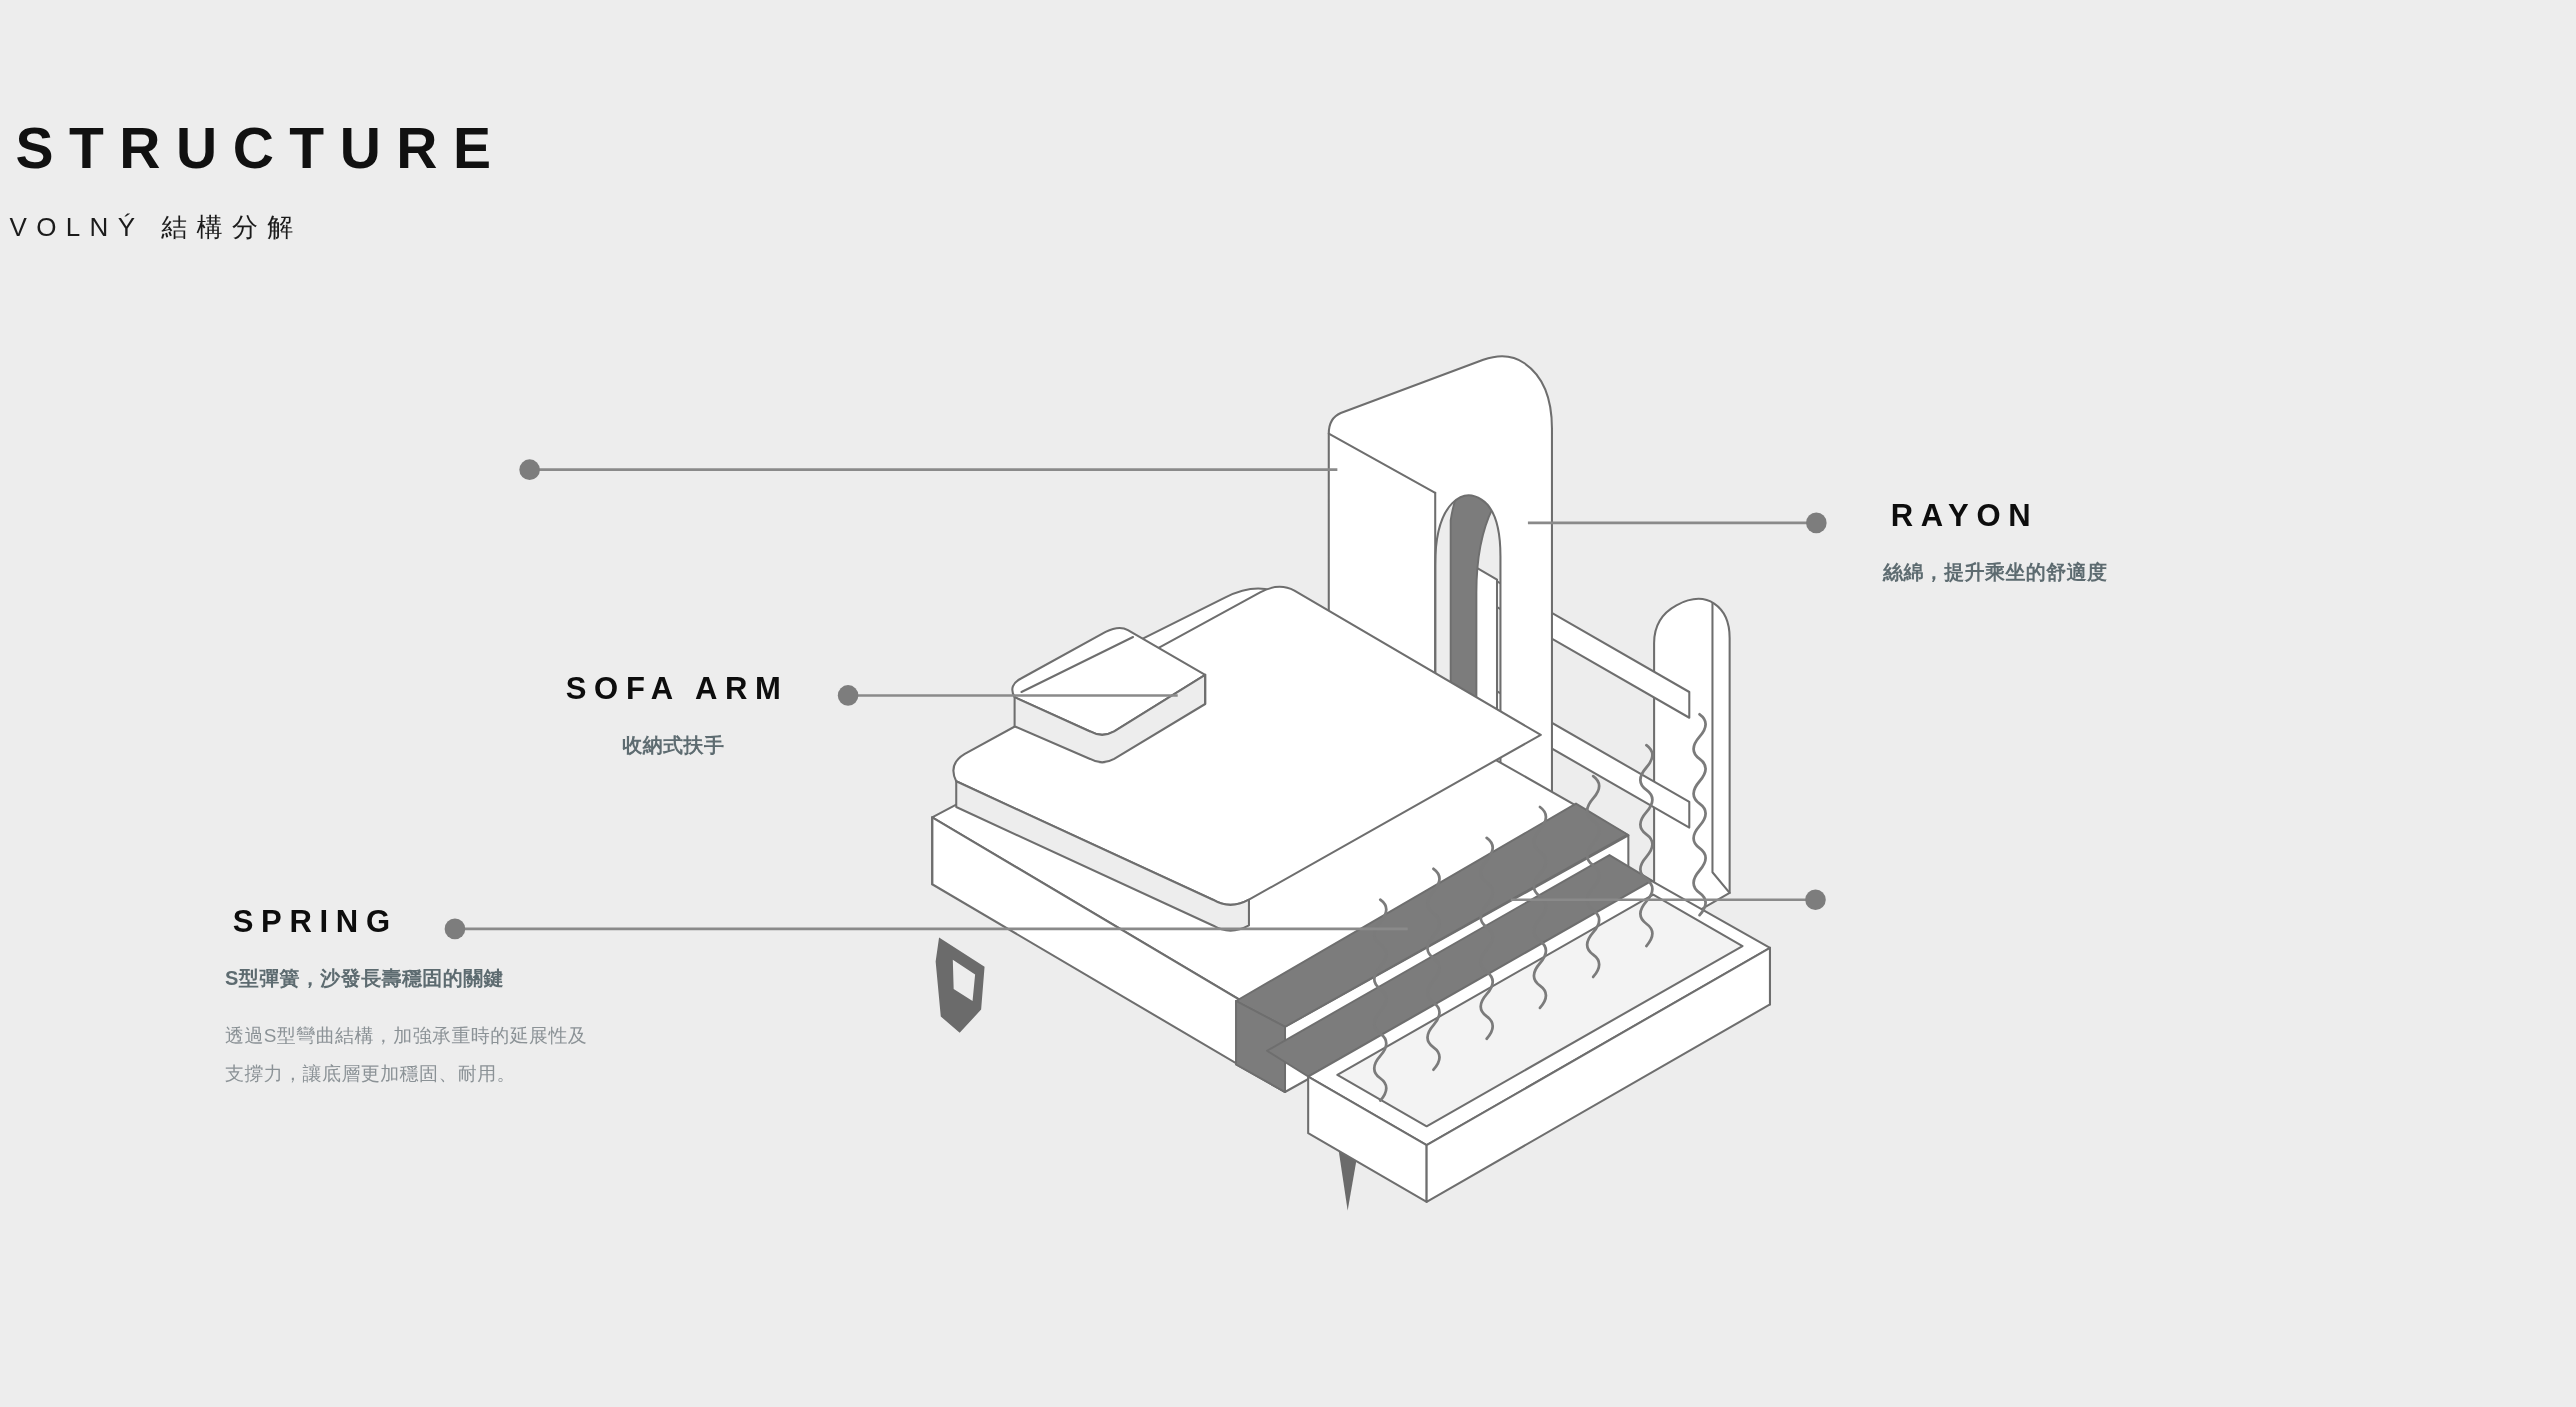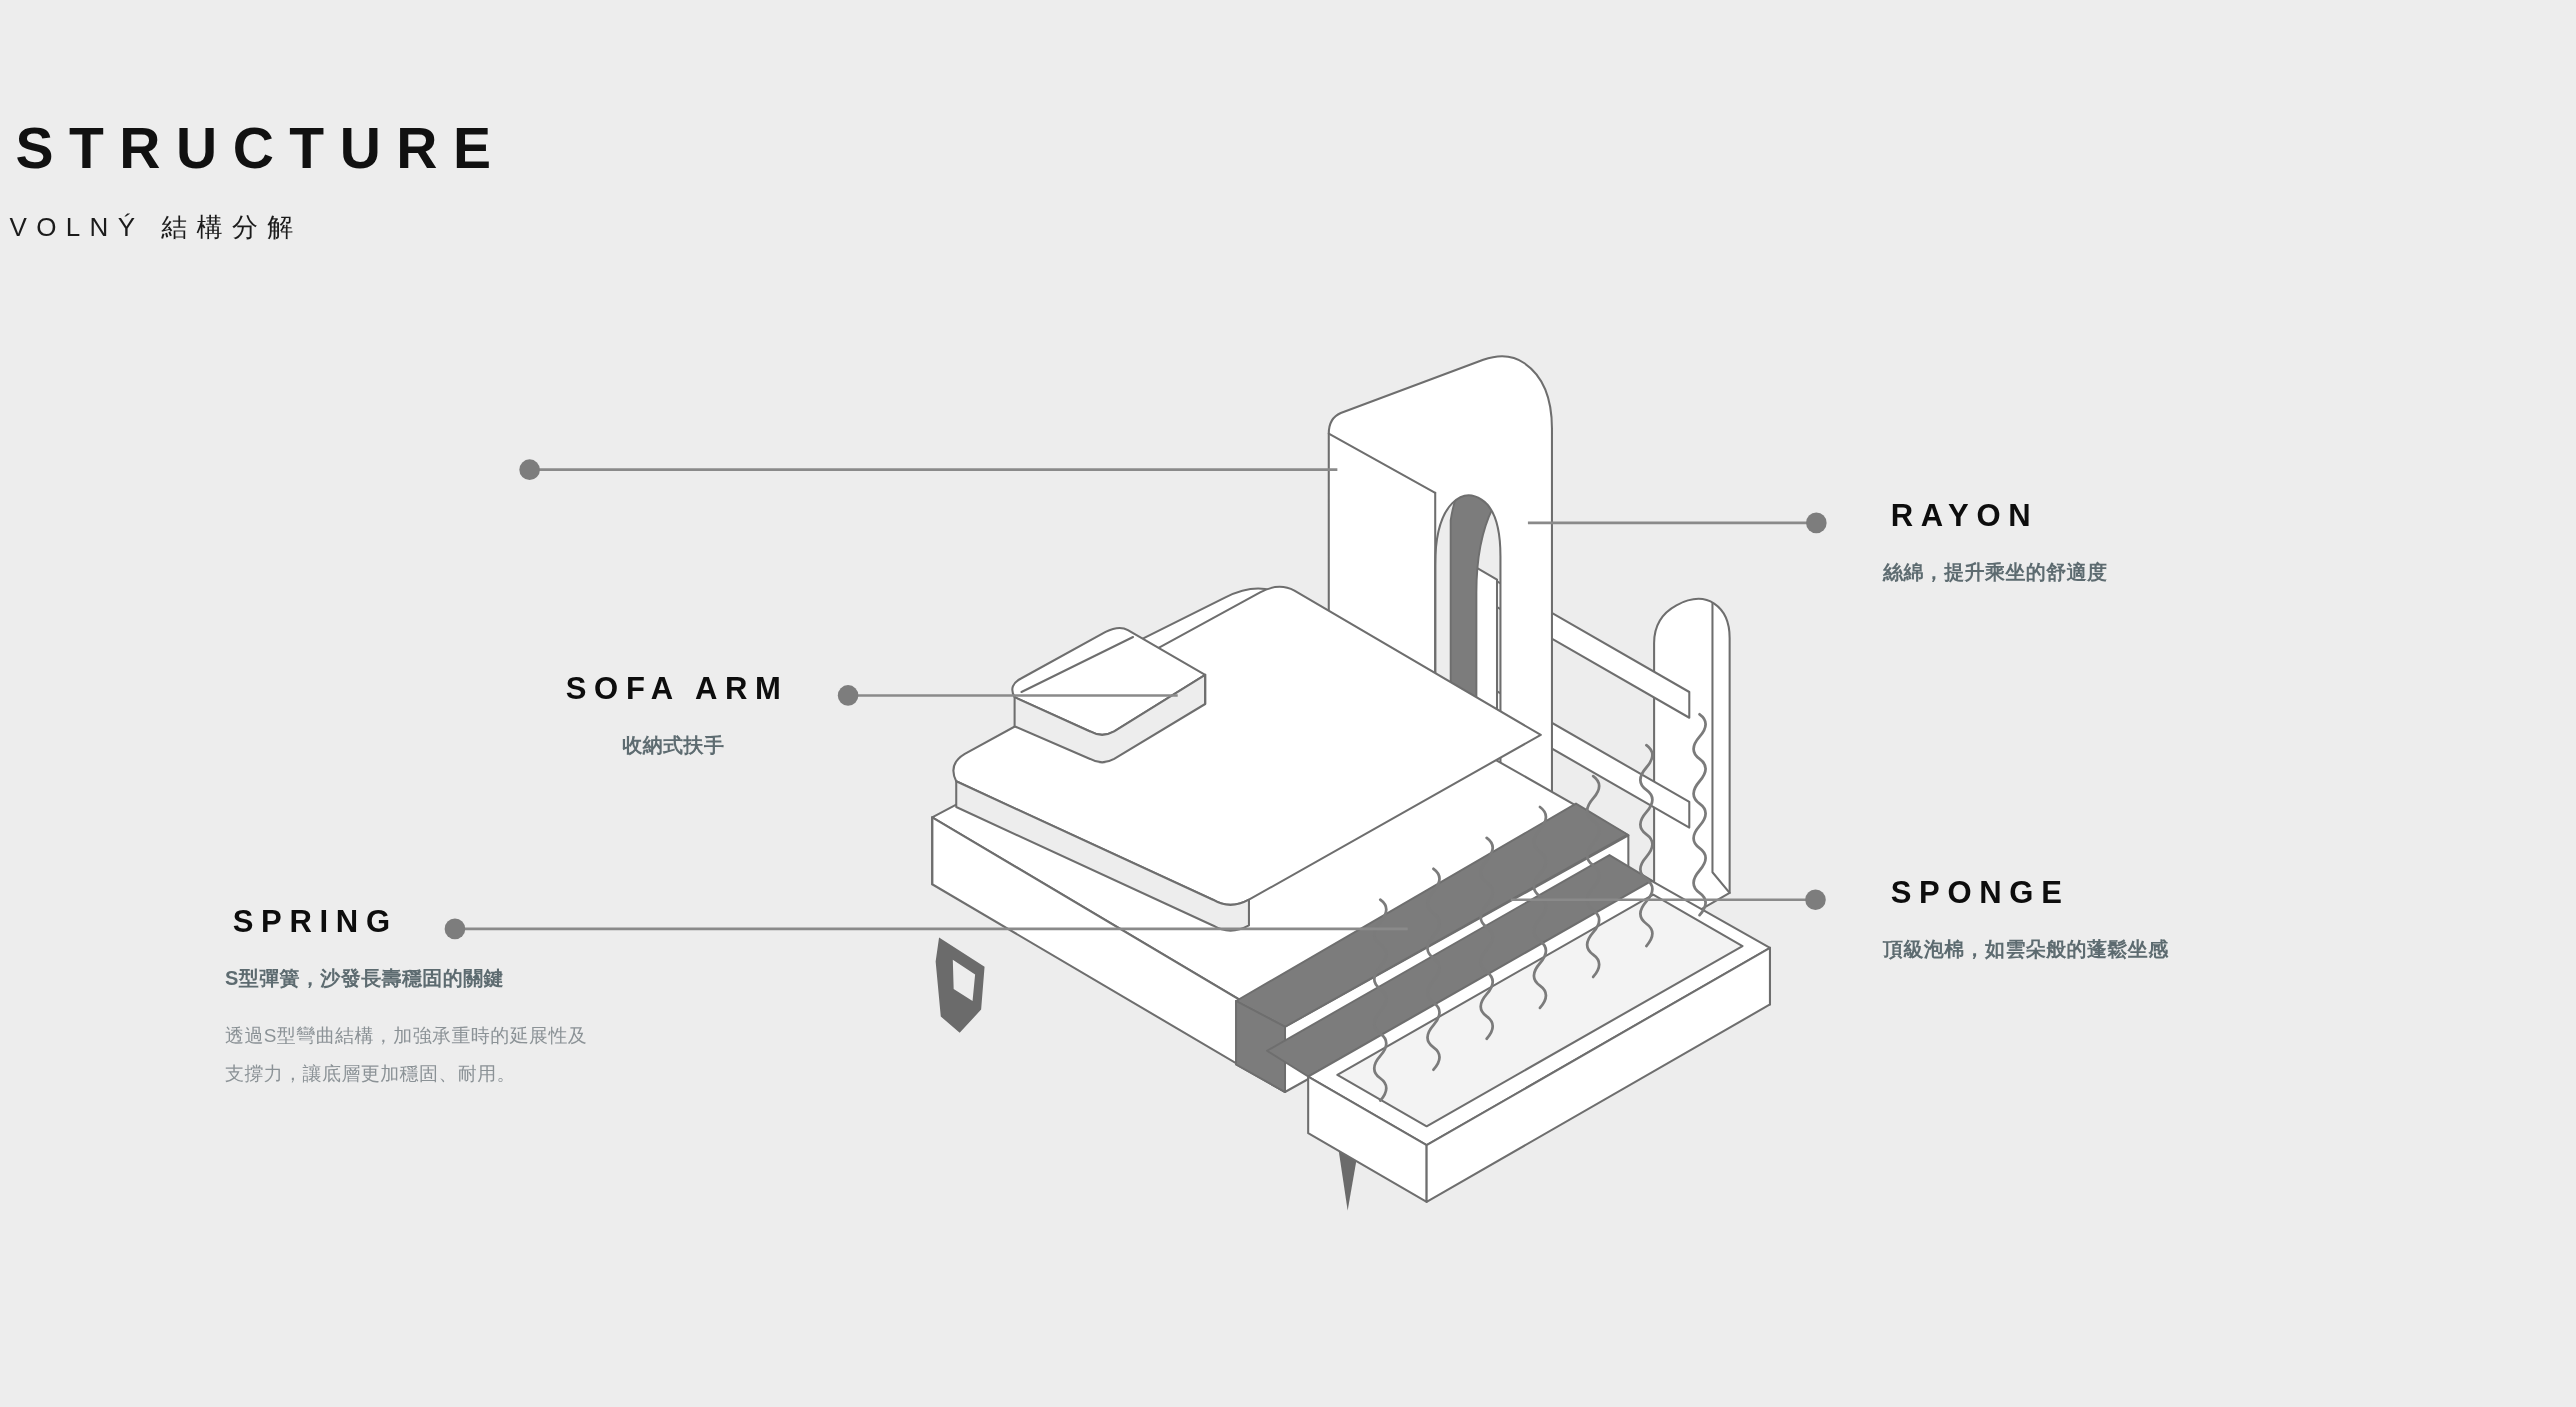--- a/index.html
+++ b/index.html
@@ -242,19 +242,15 @@
     <div class="c-sub">S型彈簧，沙發長壽穩固的關鍵</div>
     <div class="c-body">透過S型彎曲結構，加強承重時的延展性及
 支撐力，讓底層更加穩固、耐用。</div>
   </div>
 
   <div class="callout right" style="left:1883px; top:500px;">
     <div class="c-title">RAYON</div>
     <div class="c-sub">絲綿，提升乘坐的舒適度</div>
   </div>
 
-  <div class="callout right" style="left:1883px; top:877px;">
-    <div class="c-title">SPONGE</div>
-    <div class="c-sub">頂級泡棉，如雲朵般的蓬鬆坐感</div>
-  </div>
 
 </div>
 
 
 </body></html>

